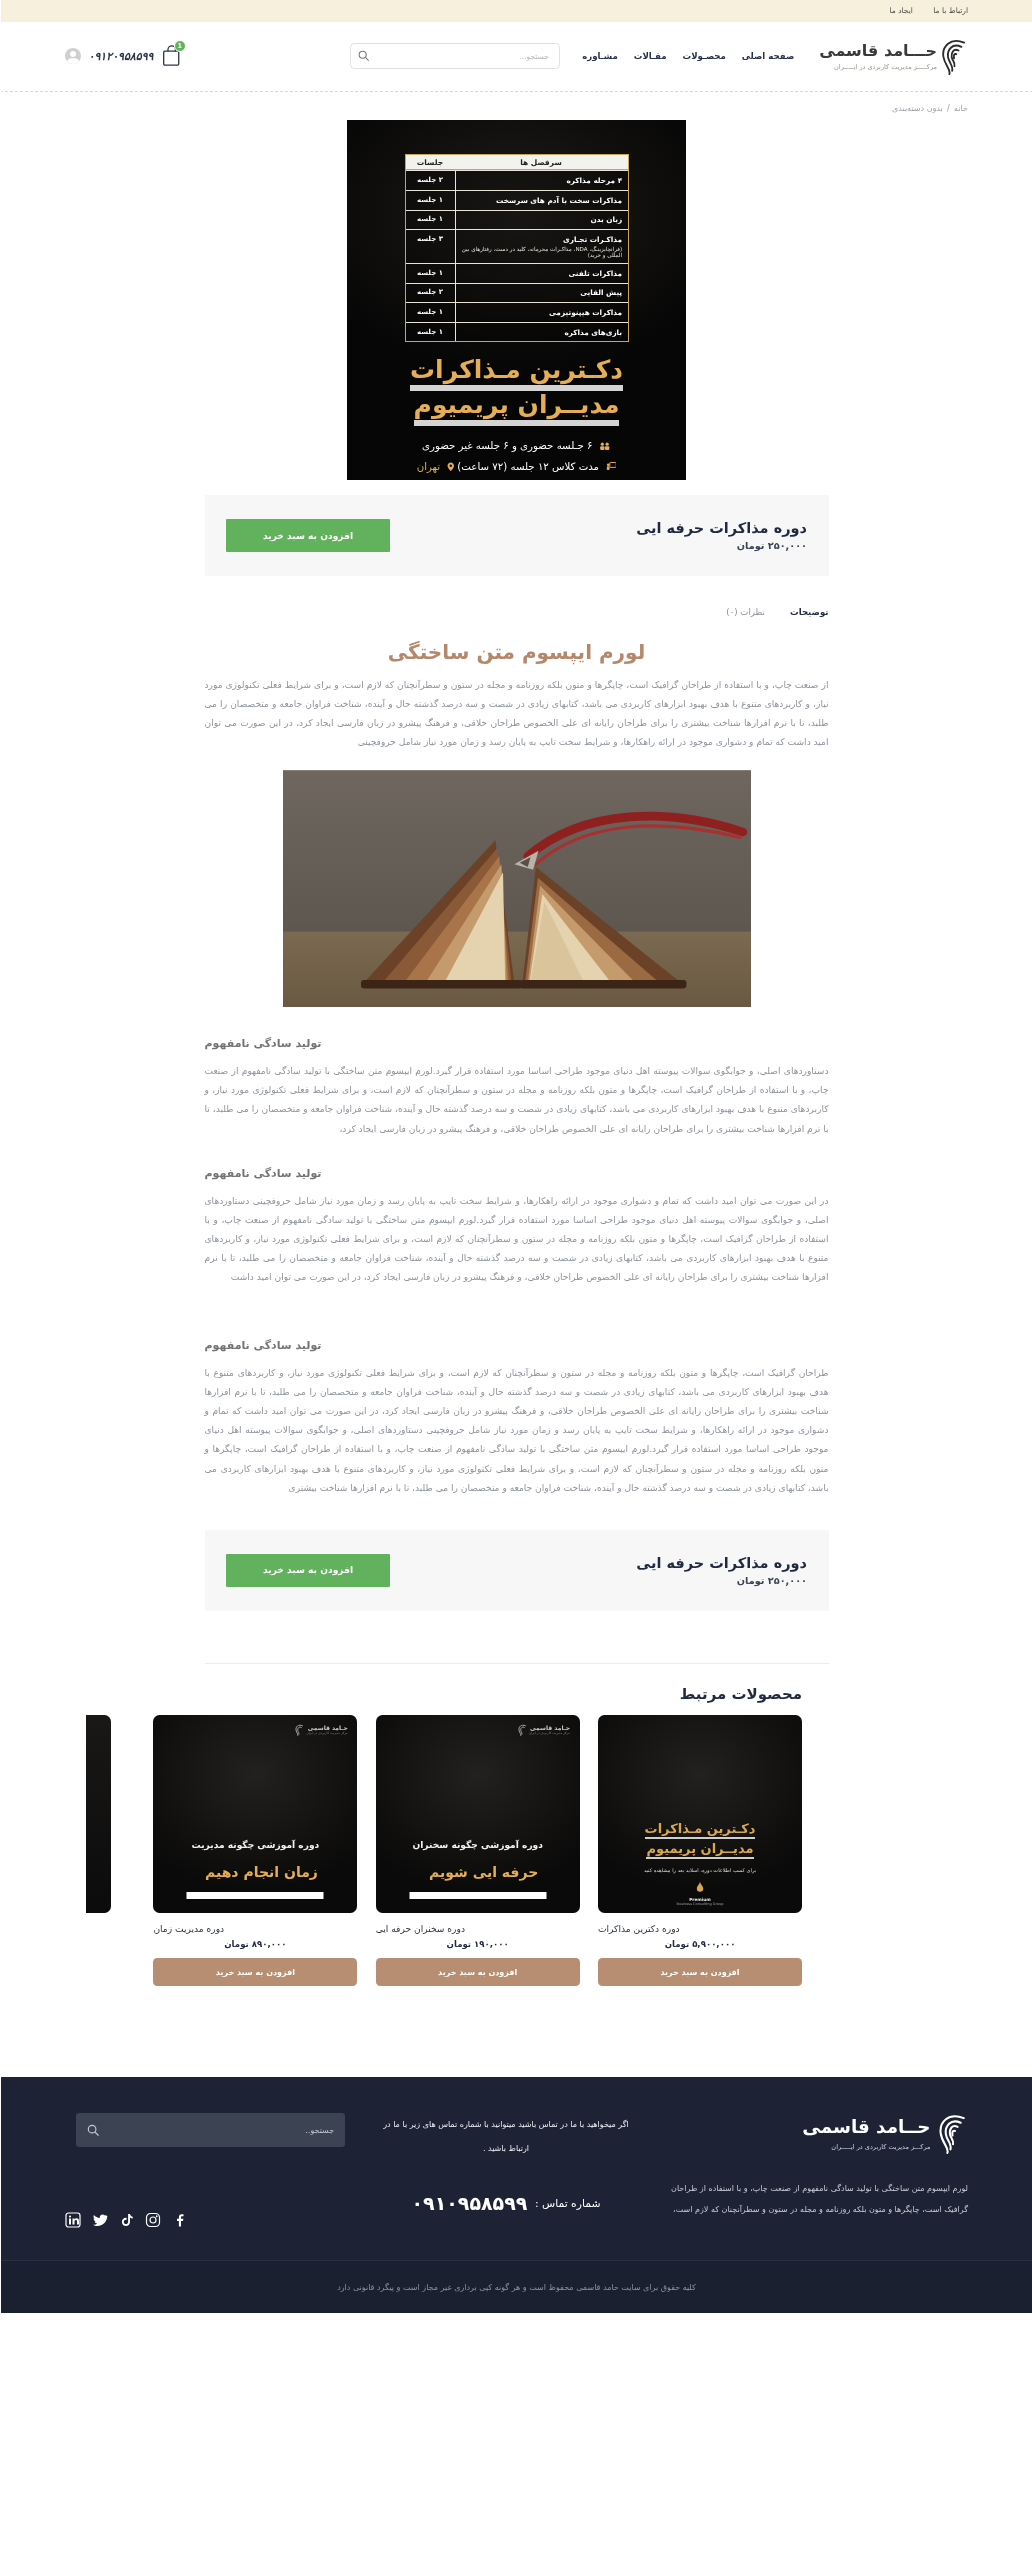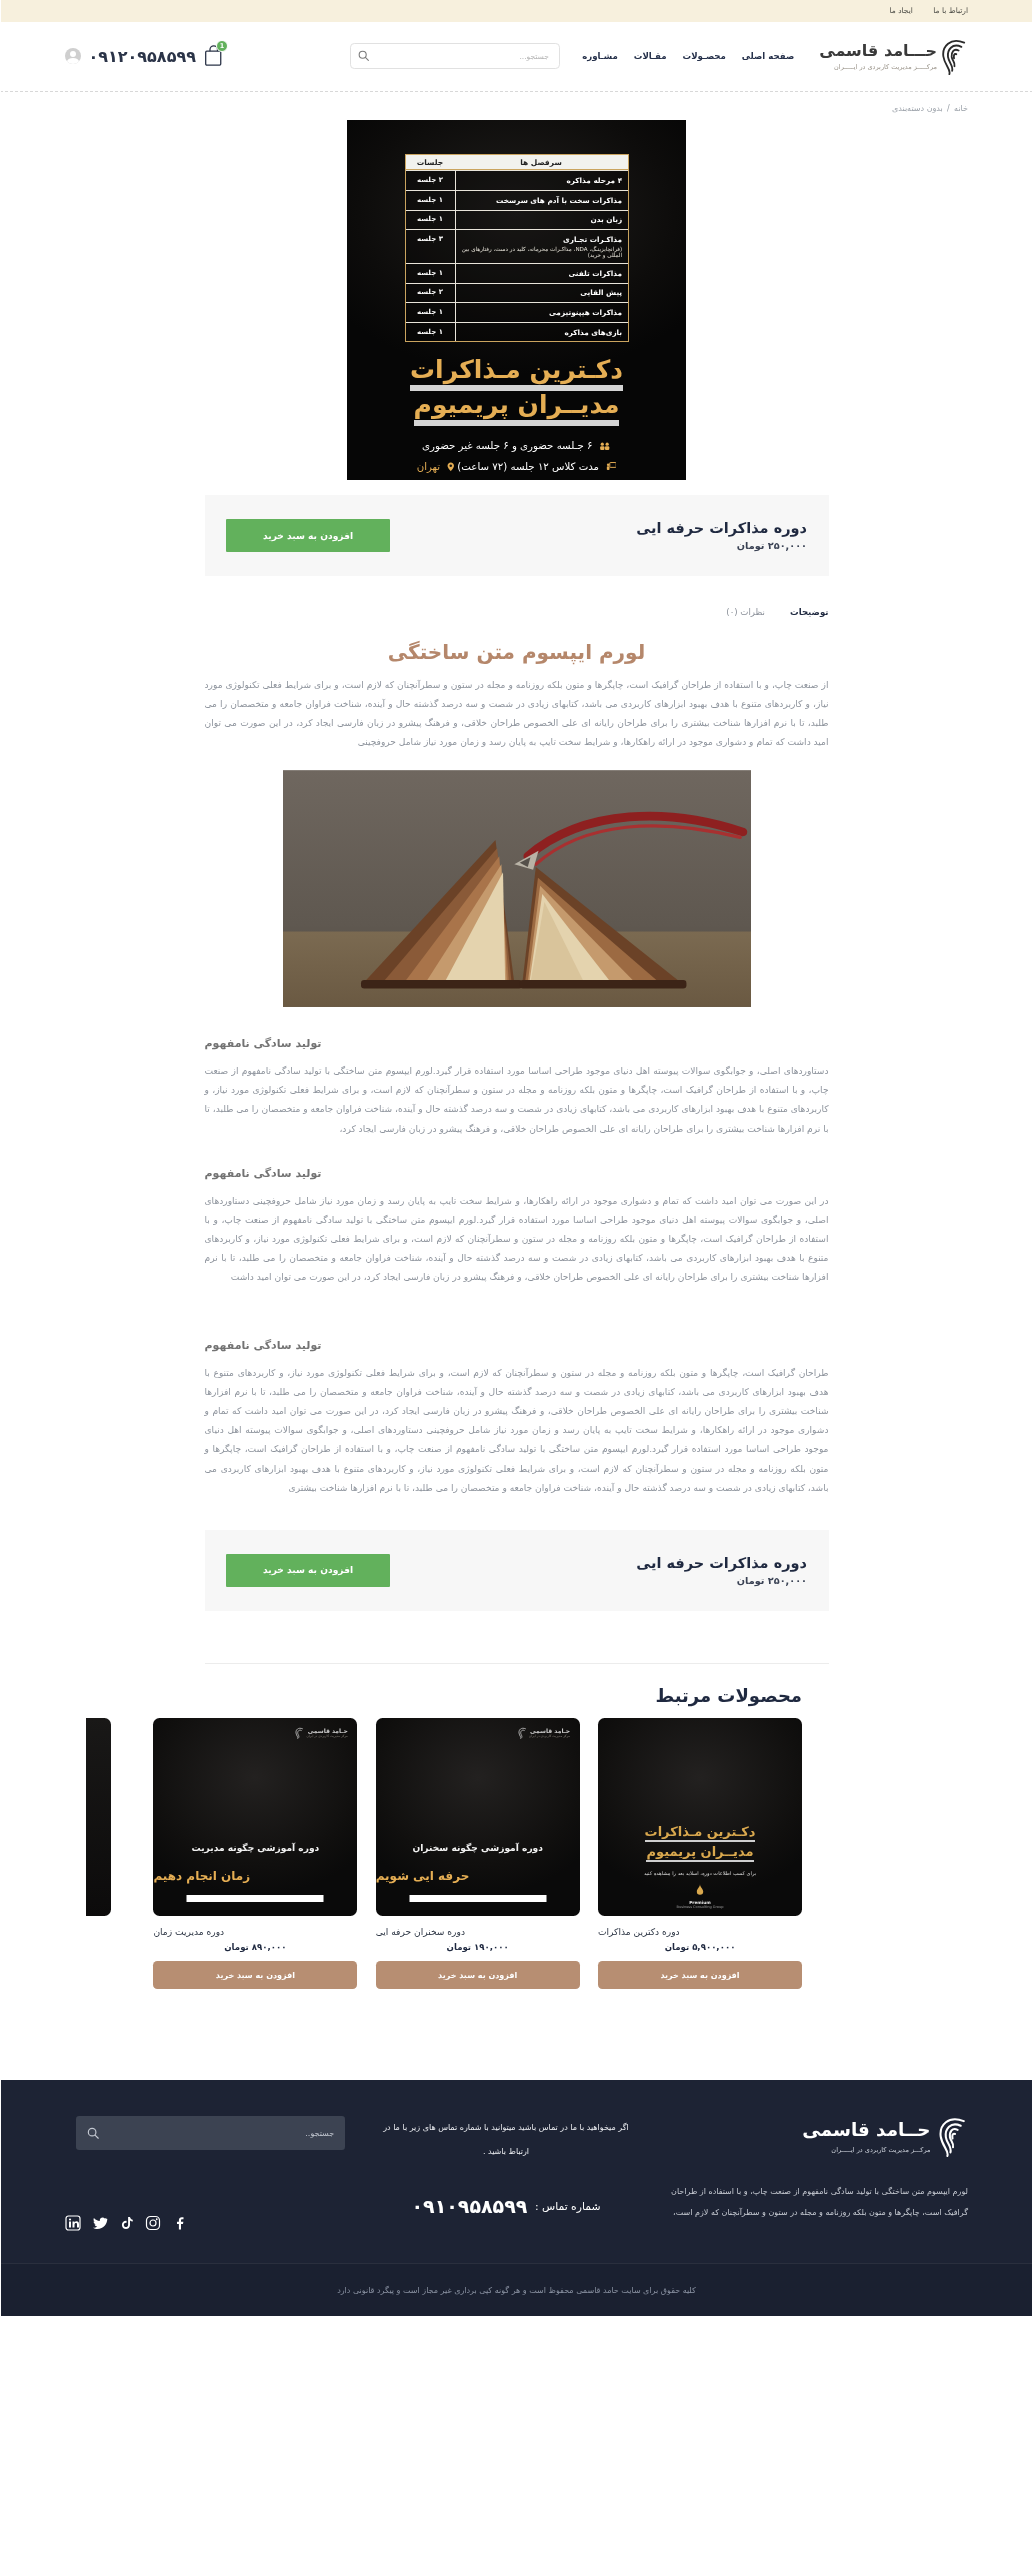--- a/index.html
+++ b/index.html
@@ -28,21 +28,21 @@
   }
   .search-box input::placeholder { color:#b5b5b5; }
   .search-box .mag { position:absolute; left:7.5px; top:6px; width:13px; height:13px; }
   .hdr-left { margin-right:auto; display:flex; align-items:center; gap:7.5px; }
   .bag-wrap { position:relative; width:21.5px; height:24px; }
   .badge {
     position:absolute; top:-4.3px; right:-3.2px; width:12px; height:12px; background:#62b15c;
     border:1.1px solid #fff; border-radius:50%; color:#fff; font-size:6.5px; font-weight:bold;
     display:flex; align-items:center; justify-content:center;
   }
-  .phone { font-size:16px; font-weight:bold; color:#2b3448; }
+  .phone { font-size:11px; font-weight:bold; color:#2b3448;font-style:italic; }
   .avatar { width:16px; height:16px; border-radius:50%; background:#cfcfcf; overflow:hidden; position:relative; }
   .avatar::before { content:""; position:absolute; top:2.7px; left:4.8px; width:6.5px; height:6.5px; border-radius:50%; background:#fff; }
   .avatar::after { content:""; position:absolute; top:10.2px; left:2.2px; width:12px; height:7.5px; border-radius:50% 50% 0 0; background:#fff; }
   
   .breadcrumb { padding:12px 65px 0; text-align:right; font-size:8px; color:#9aa0a8; }
   .breadcrumb a { color:#9aa0a8; text-decoration:none; }
   .breadcrumb .sep { margin:0 4.3px; }
   
   .poster {
     width:339px; height:360px; margin:7.5px auto 0; position:relative; cursor:pointer;
@@ -83,32 +83,32 @@
   
   .content { width:624px; margin:0 auto; }
   .main-heading { text-align:center; font-size:20px; font-weight:bold; color:#b5876b; margin-top:22.6px; }
   .body-text { margin-top:12px; font-size:9.1px; color:#8d939c; line-height:2.1; text-align:justify; }
   .book-wrap { margin:18.3px auto 0; width:468px; }
   .sec-heading { text-align:left; font-size:11px; font-weight:bold; color:#737373; margin-top:28px; }
   
   .divider { width:624px; margin:52px auto 0; border-top:0.5px solid #ececec; }
   
   .related { width:716px; margin-left:86px; margin-right:auto; margin-top:21.5px; }
-  .related h3 { text-align:right; font-size:18px; font-weight:bold; color:#1f2940; }
+  .related h3 { text-align:right; font-size:15px; font-weight:bold; color:#1f2940; }
   .cards { display:flex; justify-content:flex-start; gap:18.3px; margin-top:12px; }
   .card { width:204px; flex:0 0 auto; }
   .card-poster {
     width:204px; height:198px; border-radius:6.5px; overflow:hidden; position:relative; cursor:pointer;
     background:radial-gradient(ellipse 140px 118px at 50% 30%, #232120 0%, #100f0e 75%, #0a0a0a 100%);
   }
   .mini-logo { position:absolute; top:8.6px; right:9.7px; display:flex; align-items:center; gap:2.7px; opacity:.85; }
   .mini-logo .mtxt { color:#e8e8e8; font-size:6px; font-weight:bold; }
   .mini-logo .mtag { display:block; color:#9a948a; font-size:3.2px; font-weight:normal; }
   .cp-l1 { position:absolute; bottom:63px; right:0; left:0; text-align:center; color:#f2f2f2; font-size:9.1px; font-weight:bold; }
-  .cp-l2 { position:absolute; bottom:33px; right:0; left:0; text-align:left; color:#e5ae54; font-size:12px; font-weight:bold; }
+  .cp-l2 { position:absolute; bottom:33px; right:0; left:12px; text-align:center; color:#e5ae54; font-size:14px; font-weight:bold; }
   .cp-bar { position:absolute; bottom:14px; left:50%; transform:translateX(-50%); width:137px; height:7.5px; background:#fff; }
   .cp-gold1,.cp-gold2 { position:absolute; right:0; left:0; text-align:center; color:#d9a84e; font-size:13px; font-weight:bold; }
   .cp-gold1 { bottom:74px; } .cp-gold2 { bottom:54px; }
   .cp-gold1 span,.cp-gold2 span { display:inline-block; border-bottom:2.2px solid #cfcfcf; padding-bottom:1.6px; }
   .cp-sub { position:absolute; bottom:40px; right:0; left:0; text-align:center; color:#dddddd; font-size:5.1px; }
   .cp-drop { position:absolute; bottom:21.5px; left:50%; transform:translateX(-50%); }
   .cp-brand { position:absolute; bottom:7.5px; right:0; left:0; text-align:center; color:#e9e9e9; font-size:4.3px; font-weight:bold; }
   .cp-brand small { display:block; color:#9c9c9c; font-size:3.5px; font-weight:normal; }
   .card-name { text-align:left; font-size:9.1px; color:#2a3342; margin-top:10.8px; }
   .card-price { text-align:center; font-size:8.6px; font-weight:bold; color:#1f2940; margin-top:5.4px; }

